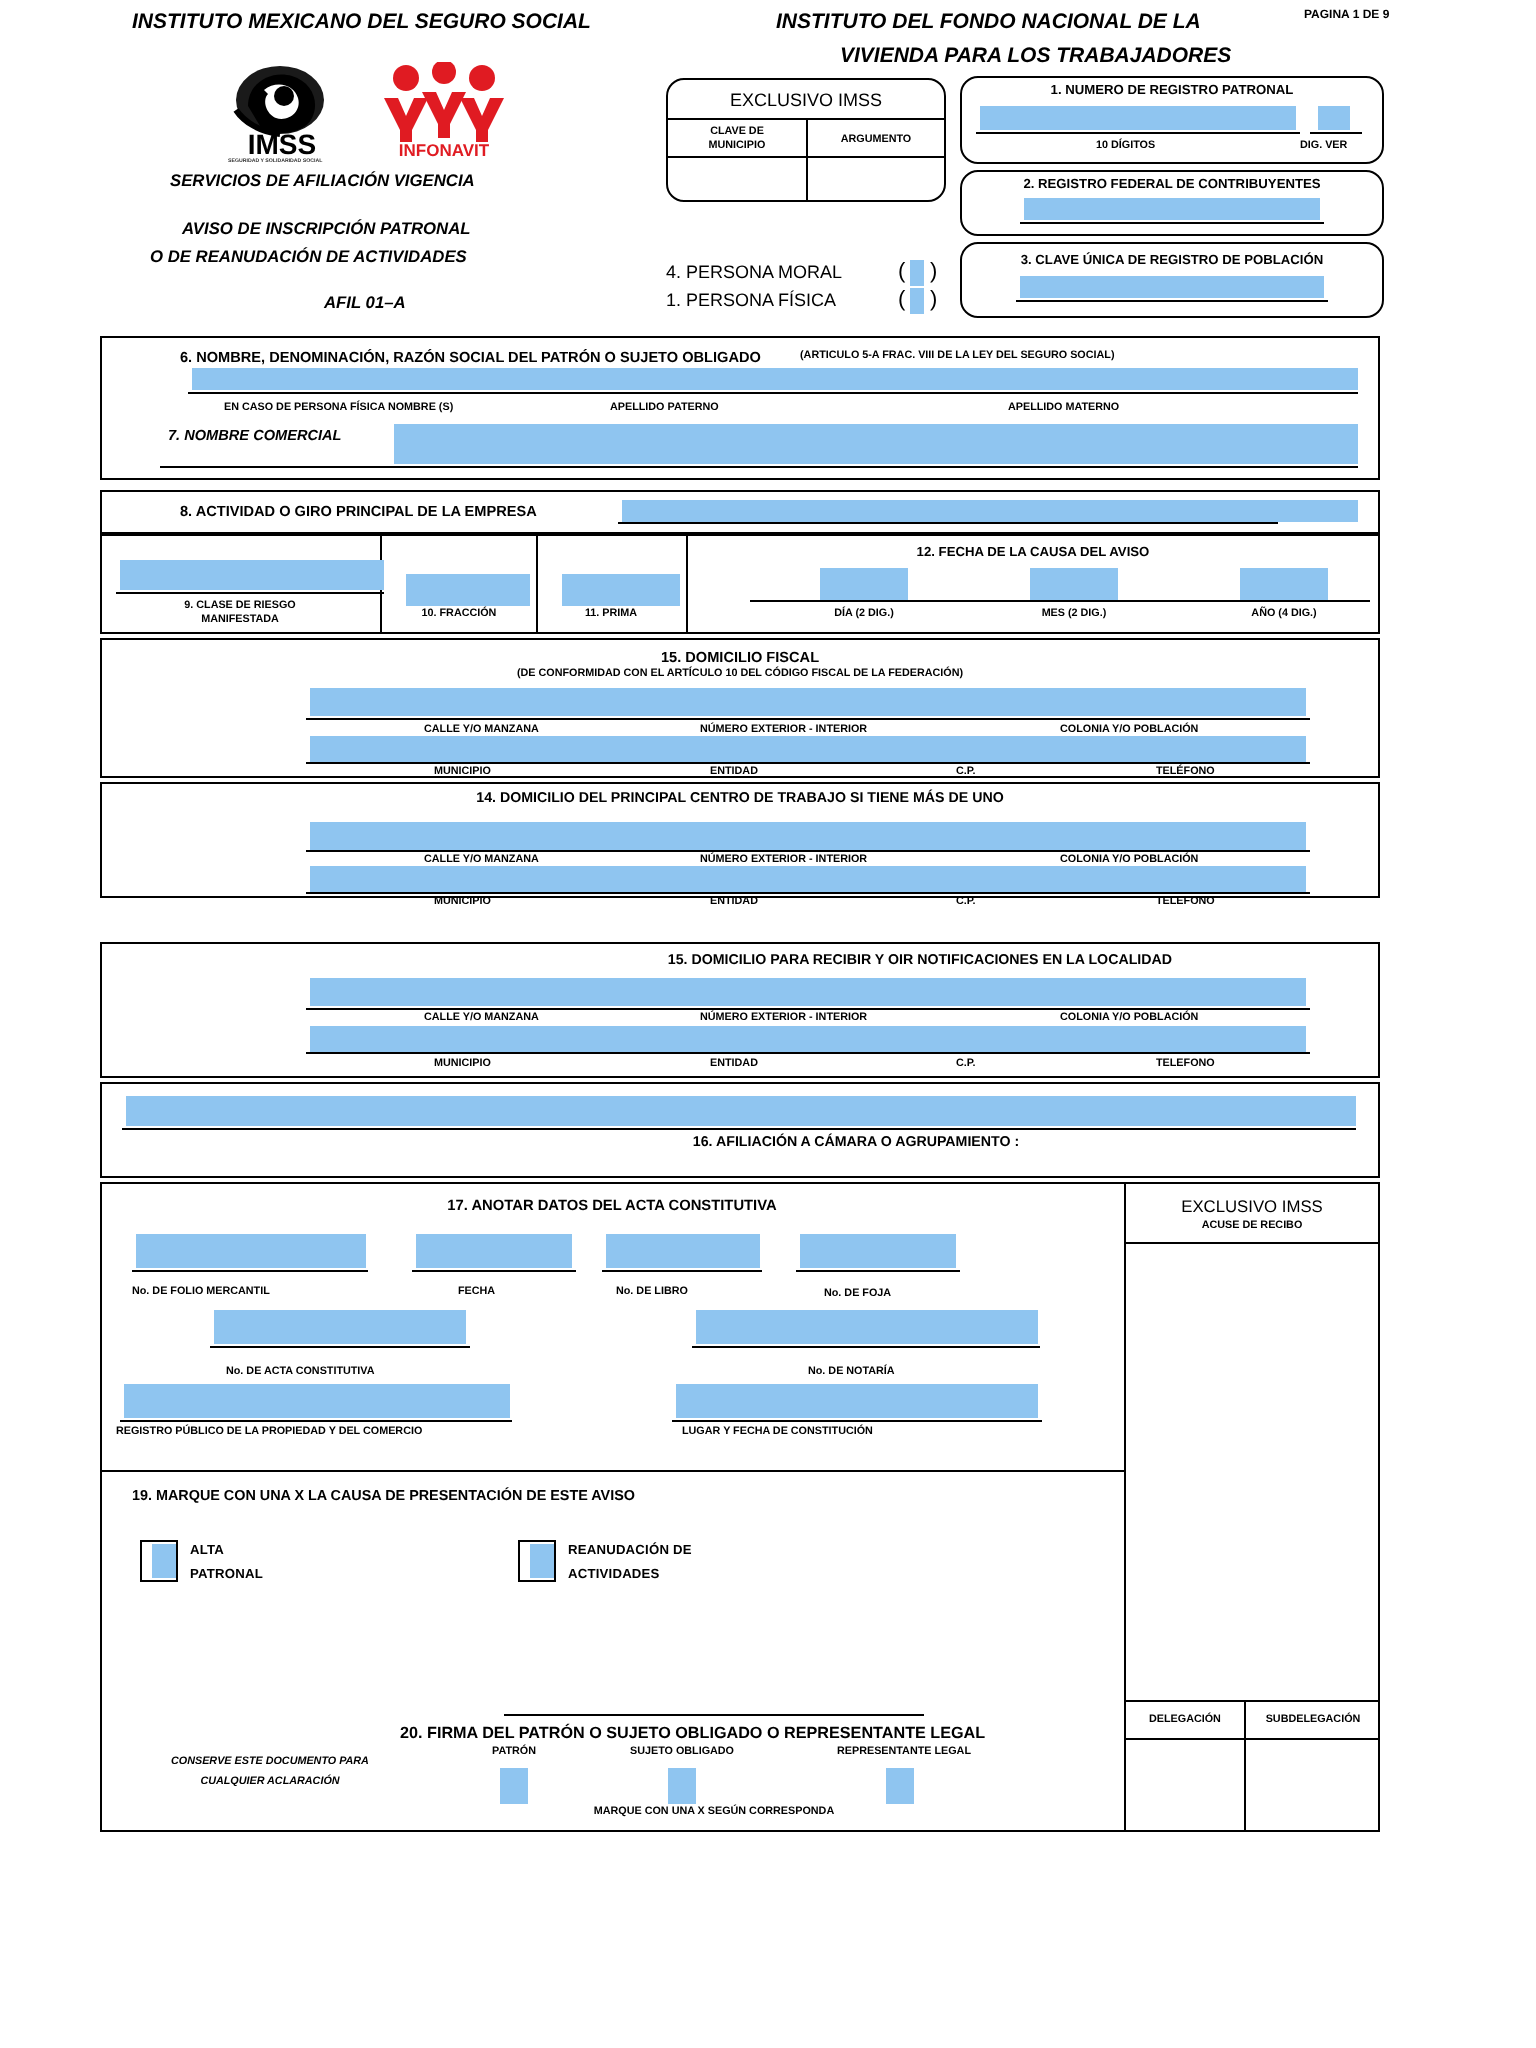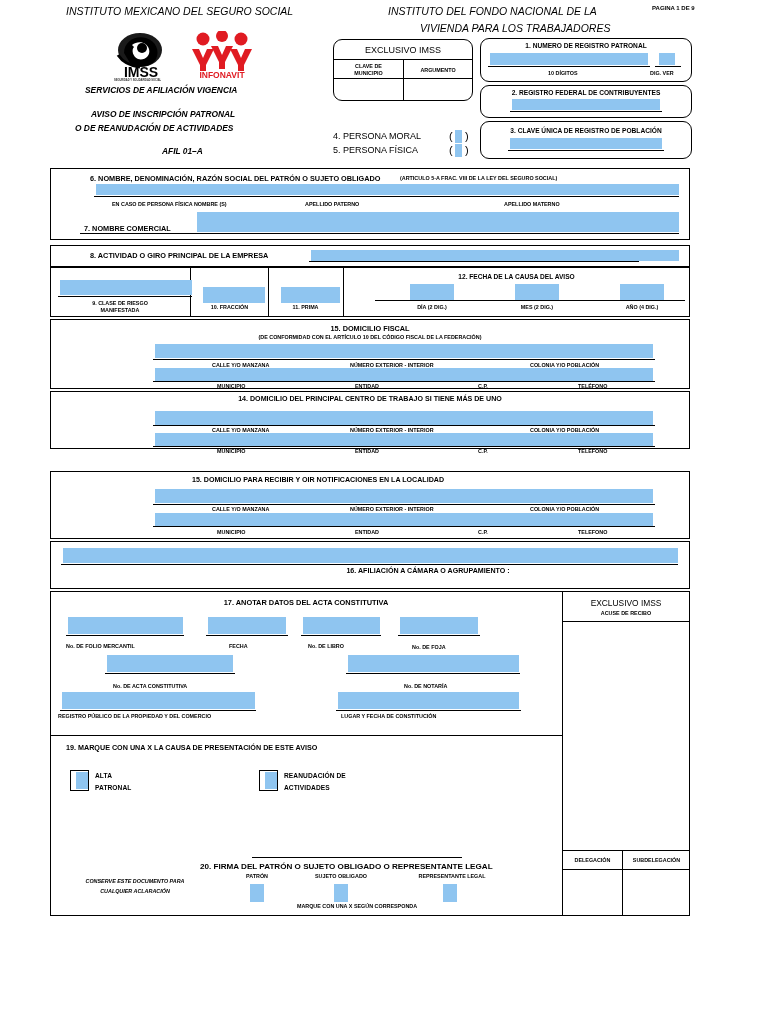--- a/index.html
+++ b/index.html
@@ -8,21 +8,21 @@
     font-family:"Liberation Sans","DejaVu Sans",sans-serif;
     color:#000;
   }
   .abs{position:absolute;}
   .it{font-style:italic;}
   .ctr{text-align:center;}
   .bl{background:#8fc5f0;position:absolute;}
   .ln{background:#000;position:absolute;height:1px;}
   .box{position:absolute;border:1px solid #000;box-sizing:border-box;}
   .lbl{position:absolute;font-size:6.2px;font-weight:bold;letter-spacing:.1px;white-space:nowrap;}
-  .hdr{position:absolute;font-size:10.5px;font-style:italic;font-weight:normal;white-space:nowrap;text-align:center;}
+  .hdr{position:absolute;font-size:10.5px;font-style:italic;font-weight:bold;white-space:nowrap;text-align:center;}
   .sub{position:absolute;font-size:8.4px;font-style:italic;font-weight:bold;white-space:nowrap;}
   .secttl{position:absolute;font-size:7.3px;font-weight:bold;white-space:nowrap;}
   .tiny{position:absolute;font-size:5.4px;font-weight:bold;white-space:nowrap;}
   .rnd{position:absolute;border:1px solid #000;border-radius:9px;box-sizing:border-box;}
   .cbx{position:absolute;border:1.4px solid #000;box-sizing:border-box;background:#fff;}
   .cbxfill{position:absolute;background:#8fc5f0;}
   .vline{position:absolute;background:#000;width:1px;}
 </style>
 </head>
 <body>
@@ -66,21 +66,21 @@
 <div class="ln" style="left:334px;top:59px;width:138px;"></div>
 <div class="vline" style="left:403px;top:59px;height:41px;"></div>
 <div class="tiny ctr" style="left:334px;top:63px;width:69px;text-align:center;">CLAVE DE</div>
 <div class="tiny ctr" style="left:334px;top:70px;width:69px;text-align:center;">MUNICIPIO</div>
 <div class="tiny ctr" style="left:404px;top:67px;width:68px;text-align:center;">ARGUMENTO</div>
 <div class="ln" style="left:334px;top:78px;width:138px;"></div>
 <div class="abs" style="left:336px;top:80px;width:65px;height:19px;font-size:7px;"></div>
 <div class="abs" style="left:406px;top:80px;width:64px;height:19px;font-size:7px;"></div>
 
 <div class="abs" style="left:333px;top:131px;font-size:9px;text-align:right;">4. PERSONA MORAL</div>
-<div class="abs" style="left:333px;top:145px;font-size:9px;">5. PERSONA FÍSICA</div>
+<div class="abs" style="left:333px;top:145px;font-size:9px;">1. PERSONA FÍSICA</div>
 <div class="abs" style="left:449px;top:130px;font-size:11px;">(</div>
 <div class="abs" style="left:465px;top:130px;font-size:11px;">)</div>
 <div class="bl" style="left:455px;top:130px;width:7px;height:13px;"></div>
 <div class="abs" style="left:449px;top:144px;font-size:11px;">(</div>
 <div class="abs" style="left:465px;top:144px;font-size:11px;">)</div>
 <div class="bl" style="left:455px;top:144px;width:7px;height:13px;"></div>
 
 <div class="rnd" style="left:480px;top:38px;width:212px;height:44px;"></div>
 <div class="abs ctr" style="left:480px;top:42px;width:212px;font-size:6.6px;font-weight:bold;">1. NUMERO DE REGISTRO PATRONAL</div>
 <div class="bl" style="left:490px;top:53px;width:158px;height:12px;"></div>
@@ -101,21 +101,21 @@
 <div class="ln" style="left:508px;top:150px;width:156px;"></div>
 
 <div class="box" style="left:50px;top:168px;width:640px;height:72px;"></div>
 <div class="secttl" style="left:90px;top:174px;">6. NOMBRE, DENOMINACIÓN, RAZÓN SOCIAL DEL PATRÓN O SUJETO OBLIGADO</div>
 <div class="tiny" style="left:400px;top:175px;">(ARTICULO 5-A  FRAC. VIII DE LA LEY DEL SEGURO SOCIAL)</div>
 <div class="bl" style="left:96px;top:184px;width:583px;height:11px;"></div>
 <div class="ln" style="left:94px;top:196px;width:585px;"></div>
 <div class="tiny" style="left:112px;top:201px;">EN CASO DE PERSONA FÍSICA NOMBRE (S)</div>
 <div class="tiny" style="left:305px;top:201px;">APELLIDO PATERNO</div>
 <div class="tiny" style="left:504px;top:201px;">APELLIDO MATERNO</div>
-<div class="secttl" style="left:84px;top:224px;">7. NOMBRE COMERCIAL</div>
+<div class="secttl" style="left:84px;top:213px;font-style:italic;">7. NOMBRE COMERCIAL</div>
 <div class="bl" style="left:197px;top:212px;width:482px;height:20px;"></div>
 <div class="ln" style="left:80px;top:233px;width:599px;"></div>
 
 <div class="box" style="left:50px;top:245px;width:640px;height:22px;"></div>
 <div class="secttl" style="left:90px;top:251px;">8. ACTIVIDAD O GIRO PRINCIPAL DE LA EMPRESA</div>
 <div class="bl" style="left:311px;top:250px;width:368px;height:11px;"></div>
 <div class="ln" style="left:309px;top:261px;width:330px;"></div>
 
 <div class="box" style="left:50px;top:267px;width:640px;height:50px;"></div>
 <div class="vline" style="left:190px;top:268px;height:48px;"></div>
@@ -165,21 +165,21 @@
 <div class="tiny" style="left:350px;top:427px;">NÚMERO EXTERIOR - INTERIOR</div>
 <div class="tiny" style="left:530px;top:427px;">COLONIA Y/O POBLACIÓN</div>
 <div class="bl" style="left:155px;top:433px;width:498px;height:13px;"></div>
 <div class="ln" style="left:153px;top:446px;width:502px;"></div>
 <div class="tiny" style="left:217px;top:448px;">MUNICIPIO</div>
 <div class="tiny" style="left:355px;top:448px;">ENTIDAD</div>
 <div class="tiny" style="left:478px;top:448px;">C.P.</div>
 <div class="tiny" style="left:578px;top:448px;">TELEFONO</div>
 
 <div class="box" style="left:50px;top:471px;width:640px;height:68px;"></div>
-<div class="secttl ctr" style="left:50px;top:476px;width:536px;text-align:center;font-size:7.1px;">15. DOMICILIO PARA RECIBIR Y OIR NOTIFICACIONES EN LA LOCALIDAD</div>
+<div class="secttl ctr" style="left:50px;top:476px;width:536px;text-align:right;font-size:7.1px;">15. DOMICILIO PARA RECIBIR Y OIR NOTIFICACIONES EN LA LOCALIDAD</div>
 <div class="bl" style="left:155px;top:489px;width:498px;height:14px;"></div>
 <div class="ln" style="left:153px;top:504px;width:502px;"></div>
 <div class="tiny" style="left:212px;top:506px;">CALLE Y/O MANZANA</div>
 <div class="tiny" style="left:350px;top:506px;">NÚMERO EXTERIOR - INTERIOR</div>
 <div class="tiny" style="left:530px;top:506px;">COLONIA Y/O POBLACIÓN</div>
 <div class="bl" style="left:155px;top:513px;width:498px;height:13px;"></div>
 <div class="ln" style="left:153px;top:526px;width:502px;"></div>
 <div class="tiny" style="left:217px;top:529px;">MUNICIPIO</div>
 <div class="tiny" style="left:355px;top:529px;">ENTIDAD</div>
 <div class="tiny" style="left:478px;top:529px;">C.P.</div>

